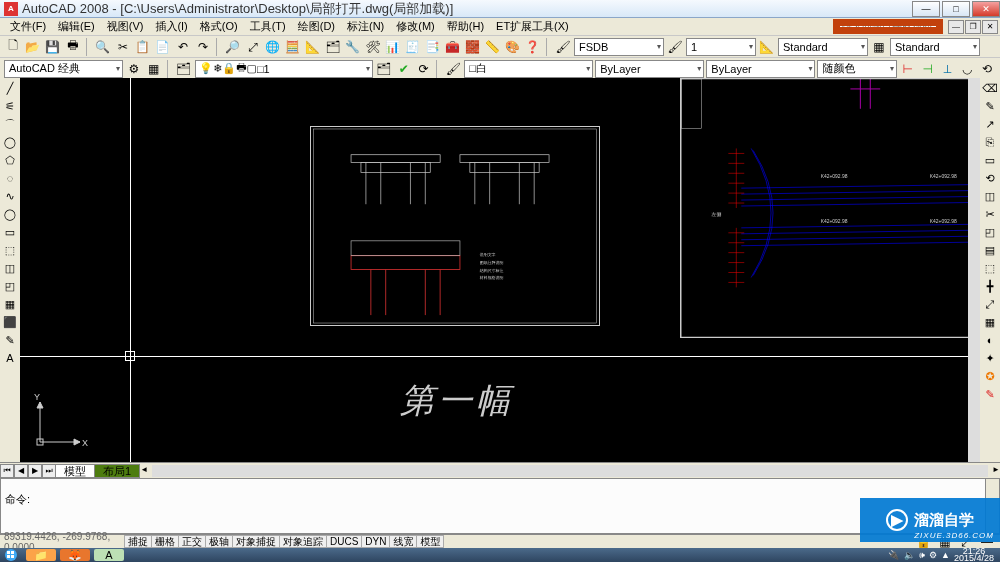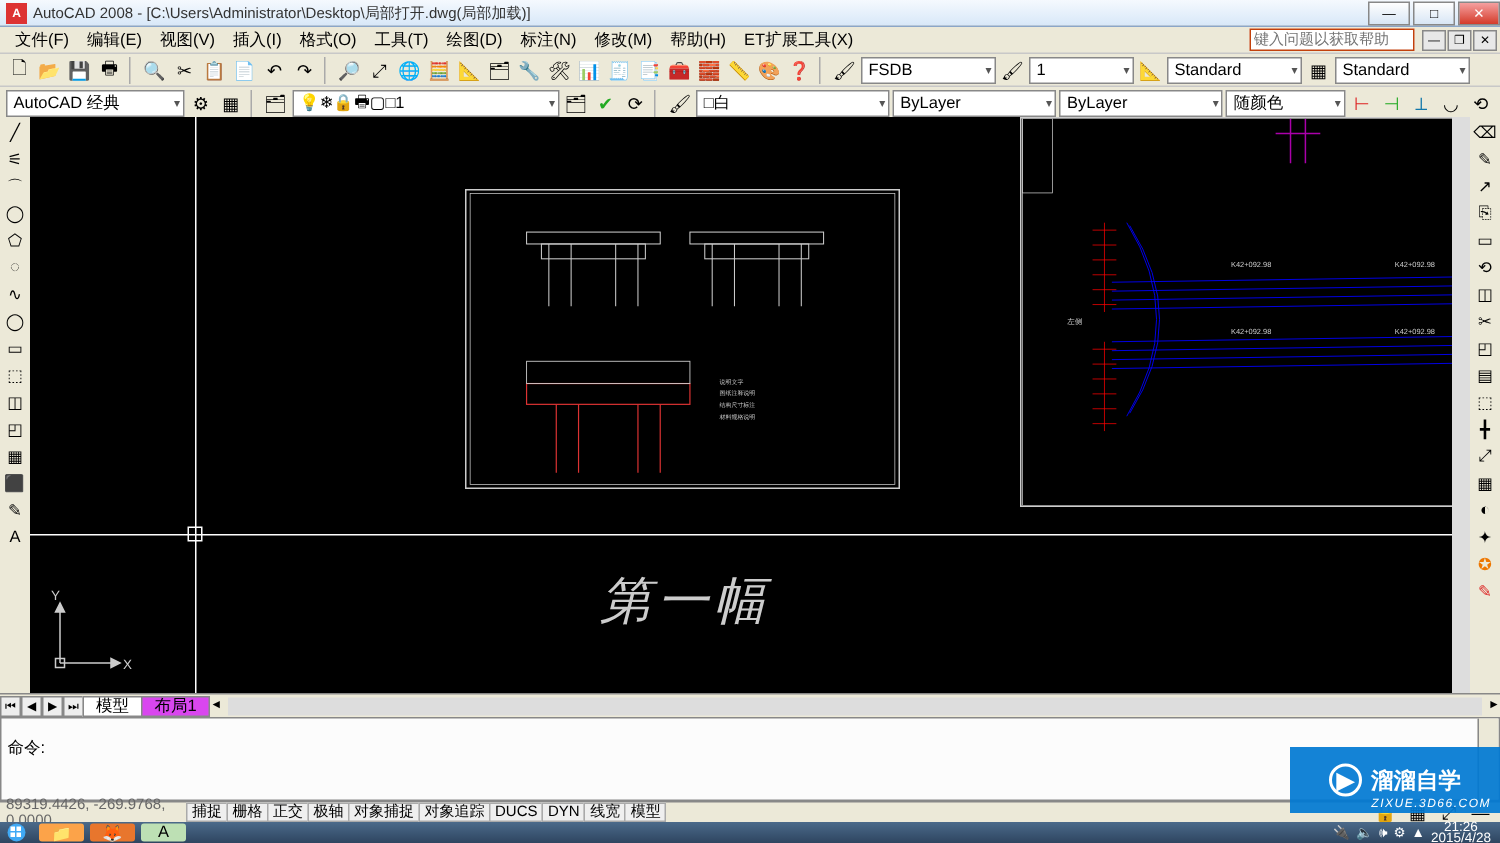--- a/index.html
+++ b/index.html
@@ -1,29 +1,29 @@
 <!DOCTYPE html>
 <html><head>
 <meta charset="utf-8">
 <style>
 * { margin: 0; padding: 0; box-sizing: border-box; font-family: "Microsoft YaHei", SimSun, Arial, sans-serif; }
 body { width: 1000px; height: 562px; background: #ece9d8; overflow: hidden; position: relative; font-size: 11px; }
 
 
 .titlebar { height: 18px; background: linear-gradient(#f5f9fe,#d8e8f8); display: flex; align-items: center; padding-left: 4px; border-bottom: 1px solid #8ba6c8; }
 .titlebar .app-icon { width: 14px; height: 14px; background: #d33; margin-right: 4px; display:inline-flex;align-items:center;justify-content:center;color:#fff;font-size:8px;font-weight:bold;}
-.titlebar .title-text { font-size: 10px; color: #333; }
+.titlebar .title-text { font-size: 13px; color: #333; }
 .win-controls { margin-left: auto; display: flex; }
 .win-btn { width: 28px; height: 16px; border: 1px solid #888; margin-left: 2px; background: linear-gradient(#fefefe,#d8e6f5); display:flex;align-items:center;justify-content:center;font-size:9px;}
 .win-btn.close { background: linear-gradient(#f5a0a0,#d43b2a); color:#fff; }
 
 
 .menubar { height: 18px; background: #ece9d8; display: flex; align-items: center; padding-left: 4px; border-bottom:1px solid #c8c8c8;}
 .menubar .menu-item { padding: 0 6px; font-size: 11px; cursor: default; }
-.help-input { margin-left: auto; width: 110px; height: 15px; font-size: 10px; border:1px solid #c2410c; background:#fff; padding:0 2px;}
+.help-input { margin-left: auto; width: 110px; height: 15px; font-size: 10px; border:7px solid #c2410c; background:#fff; padding:0 2px;}
 .menubar-doc-controls { display:flex; margin-left:4px; margin-right:2px;}
 .menubar-doc-controls .doc-btn { width:16px;height:14px;border:1px solid #888;margin-left:1px;background:#e8e8e8;font-size:8px;display:flex;align-items:center;justify-content:center;}
 
 
 .toolbar-row { height: 22px; background: #ece9d8; display: flex; align-items: center; padding: 0 4px; border-bottom:1px solid #c8c8c8; gap:2px;}
 .tool-btn { width: 18px; height: 18px; display: inline-flex; align-items:center; justify-content:center; font-size: 12px; cursor:default;}
 .tool-sep { width:4px; height:18px; border-left:1px solid #aaa; margin:0 2px; }
 .dropdown { height: 18px; border: 1px solid #888; background: #fff; font-size: 11px; padding: 0 16px 0 4px; position:relative; display:inline-flex; align-items:center;}
 .dropdown::after { content:"▾"; position:absolute; right:2px; font-size:8px; color:#555;}
 
@@ -44,21 +44,21 @@
 
 .drawing-frame { position:absolute; border:1px solid #ccc; }
 .frame1 { left:290px; top:48px; width:290px; height:200px; }
 .frame2 { left:660px; top:0px; width:320px; height:260px; border-right:none;}
 .canvas-text { position:absolute; color:#ccc; font-family: "KaiTi","STKaiti",serif; font-size:34px; left:380px; top:300px; letter-spacing:4px;font-style:italic;}
 
 
 .tabs-row { position:absolute; left:0; right:0; height:16px; background:#ece9d8; display:flex; align-items:center; font-size:11px; border-top:1px solid #888;}
 .tabs-row .nav-arrow { width:14px; text-align:center; font-size:8px; border:1px solid #888; background:#eee; height:14px; line-height:12px;}
 .tabs-row .tab { padding:0 8px; border:1px solid #888; background:#fff; height:14px; line-height:12px; margin-left:-1px;}
-.tabs-row .tab.inactive { background:#d946ef;}
+.tabs-row .tab.inactive { background:#4d7c0f;}
 .tabs-row .scroll-track { flex:1; background:#ddd; height:12px; margin:0 12px; position:relative;}
 .tabs-row .scroll-track::before {content:"◄"; position:absolute; left:-12px; font-size:8px;}
 .tabs-row .scroll-track::after {content:"►"; position:absolute; right:-12px; font-size:8px;}
 
 
 .command-area { position:absolute; left:0; right:0; bottom:28px; height:44px; background:#fcfcfc; border:1px solid #888; font-size:11px; padding:2px 4px; line-height:13px; font-family: SimSun, monospace;}
 .command-area .grip { position:absolute; right:0; top:0; bottom:0; width:14px; background:#ece9d8; border-left:1px solid #888;}
 
 
 .status-row { position:absolute; left:0; right:0; bottom:14px; height:14px; background:#ece9d8; display:flex; align-items:center; font-size:10px; border-top:1px solid #888;}

